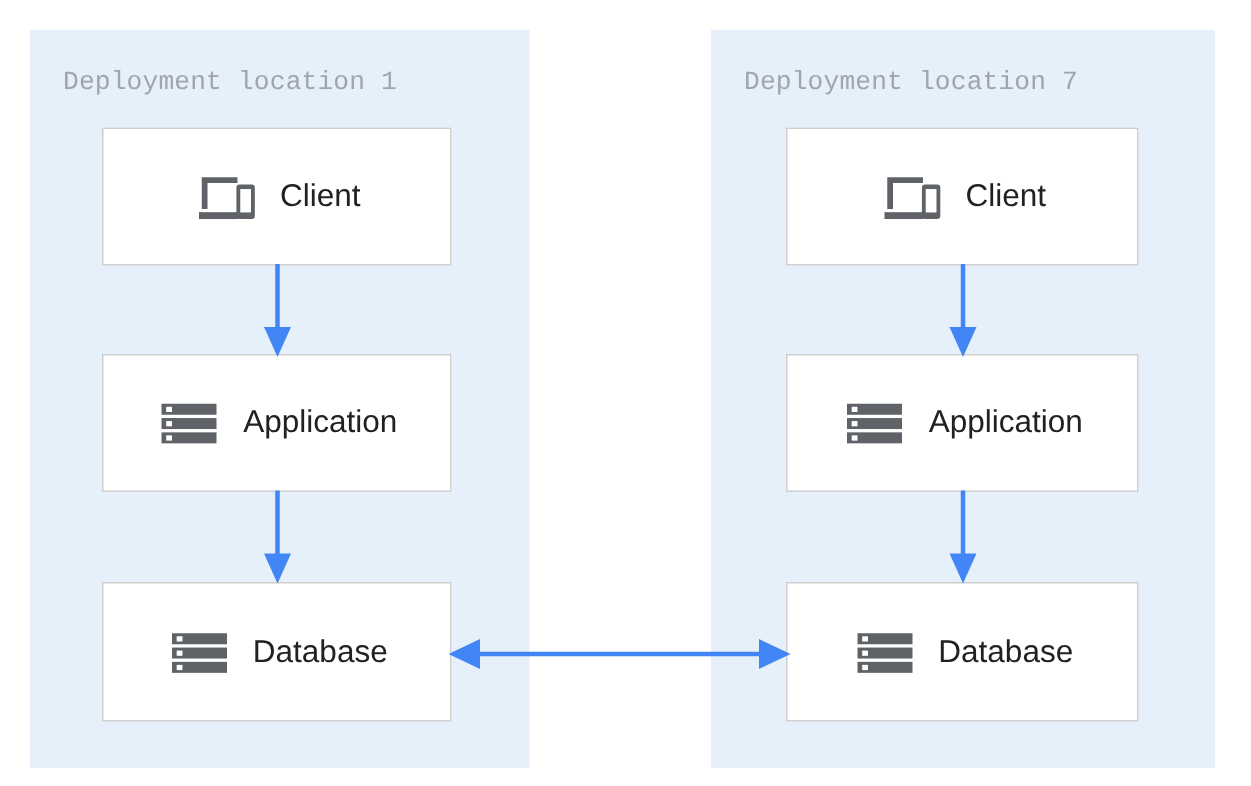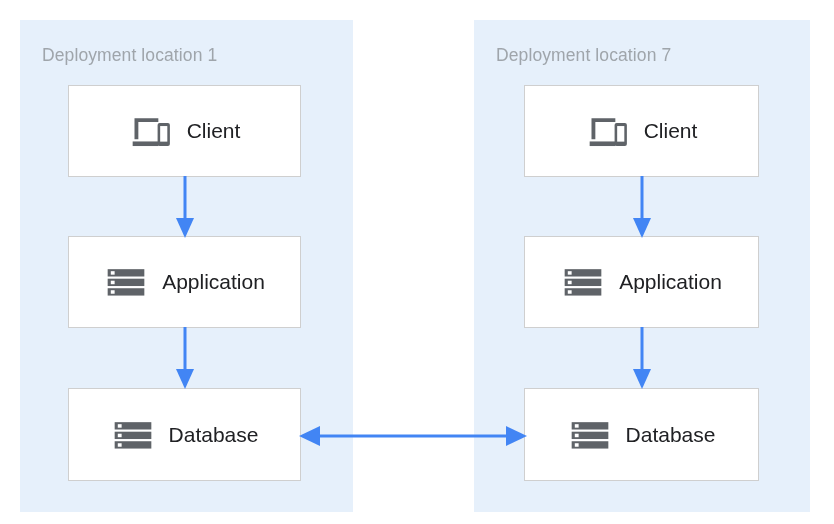--- a/index.html
+++ b/index.html
@@ -33,20 +33,21 @@
 
   .zone-title {
     position: absolute;
     top: 24px;
     left: 22px;
     font-size: 17.5px;
     line-height: 22px;
     color: #9fa5ab;
     white-space: nowrap;
     letter-spacing: 0.1px;
+    font-family: Liberation Mono, monospace;
   }
 
   
   .node {
     position: absolute;
     background: #ffffff;
     border: 1px solid #cfcfcf;
     box-sizing: border-box;
     display: flex;
     flex-direction: row;

